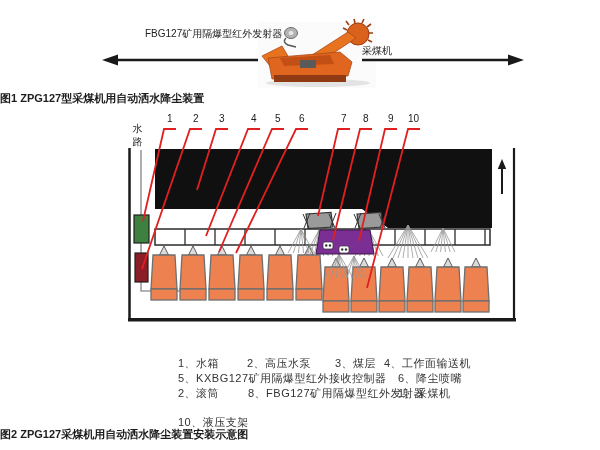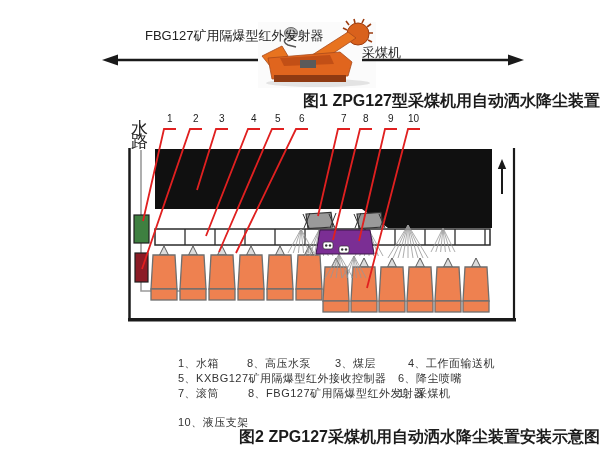--- a/index.html
+++ b/index.html
@@ -2,26 +2,26 @@
 <html><head>
 <meta charset="utf-8">
 <style>
   html,body{margin:0;padding:0}
   body{
     width:600px;height:450px;position:relative;overflow:hidden;
     background:#ffffff;color:#333;
     font-family:"Liberation Sans","DejaVu Sans",sans-serif;
   }
   .abs{position:absolute;white-space:nowrap}
-  .lbl{font-size:13px;color:#222}
-  .cap{left:0;right:0;text-align:right;font-size:16px;font-weight:bold;color:#1c1c1c}
+  .lbl{font-size:10px;color:#222}
+  .cap{left:0;right:0;text-align:left;font-size:11px;font-weight:bold;color:#1c1c1c}
   .num{font-size:10px;color:#1c1c1c}
   .legend-item{position:absolute;font-size:11px;color:#333;white-space:nowrap;letter-spacing:.5px}
   #vlabel{
-    left:131px;top:122px;width:13px;font-size:17px;line-height:13px;
+    left:131px;top:122px;width:13px;font-size:10px;line-height:13px;
     word-break:break-all;text-align:center;white-space:normal;color:#222;
   }
   svg{position:absolute;left:0;top:0}
 </style>
 </head>
 <body>
 
 <svg id="diagram" width="600" height="450" viewBox="0 0 600 450">
 
   <g>
@@ -263,23 +263,23 @@
 <span class="abs num" style="left:219px;top:113px">3</span>
 <span class="abs num" style="left:251px;top:113px">4</span>
 <span class="abs num" style="left:275px;top:113px">5</span>
 <span class="abs num" style="left:299px;top:113px">6</span>
 <span class="abs num" style="left:341px;top:113px">7</span>
 <span class="abs num" style="left:363px;top:113px">8</span>
 <span class="abs num" style="left:388px;top:113px">9</span>
 <span class="abs num" style="left:408px;top:113px">10</span>
 
 <span class="legend-item" style="left:178px;top:356px">1、水箱</span>
-<span class="legend-item" style="left:247px;top:356px">8、高压水泵</span>
+<span class="legend-item" style="left:247px;top:356px">2、高压水泵</span>
 <span class="legend-item" style="left:335px;top:356px">3、煤层</span>
-<span class="legend-item" style="left:408px;top:356px">4、工作面输送机</span>
+<span class="legend-item" style="left:384px;top:356px">4、工作面输送机</span>
 <span class="legend-item" style="left:178px;top:371px">5、KXBG127矿用隔爆型红外接收控制器</span>
 <span class="legend-item" style="left:398px;top:371px">6、降尘喷嘴</span>
-<span class="legend-item" style="left:178px;top:386px">7、滚筒</span>
+<span class="legend-item" style="left:178px;top:386px">2、滚筒</span>
 <span class="legend-item" style="left:248px;top:386px">8、FBG127矿用隔爆型红外发射器</span>
 <span class="legend-item" style="left:398px;top:386px">1、采煤机</span>
 <span class="legend-item" style="left:178px;top:415px">10、液压支架</span>
 
 <div class="abs cap" style="top:427px">图2 ZPG127采煤机用自动洒水降尘装置安装示意图</div>
 
 </body></html>

